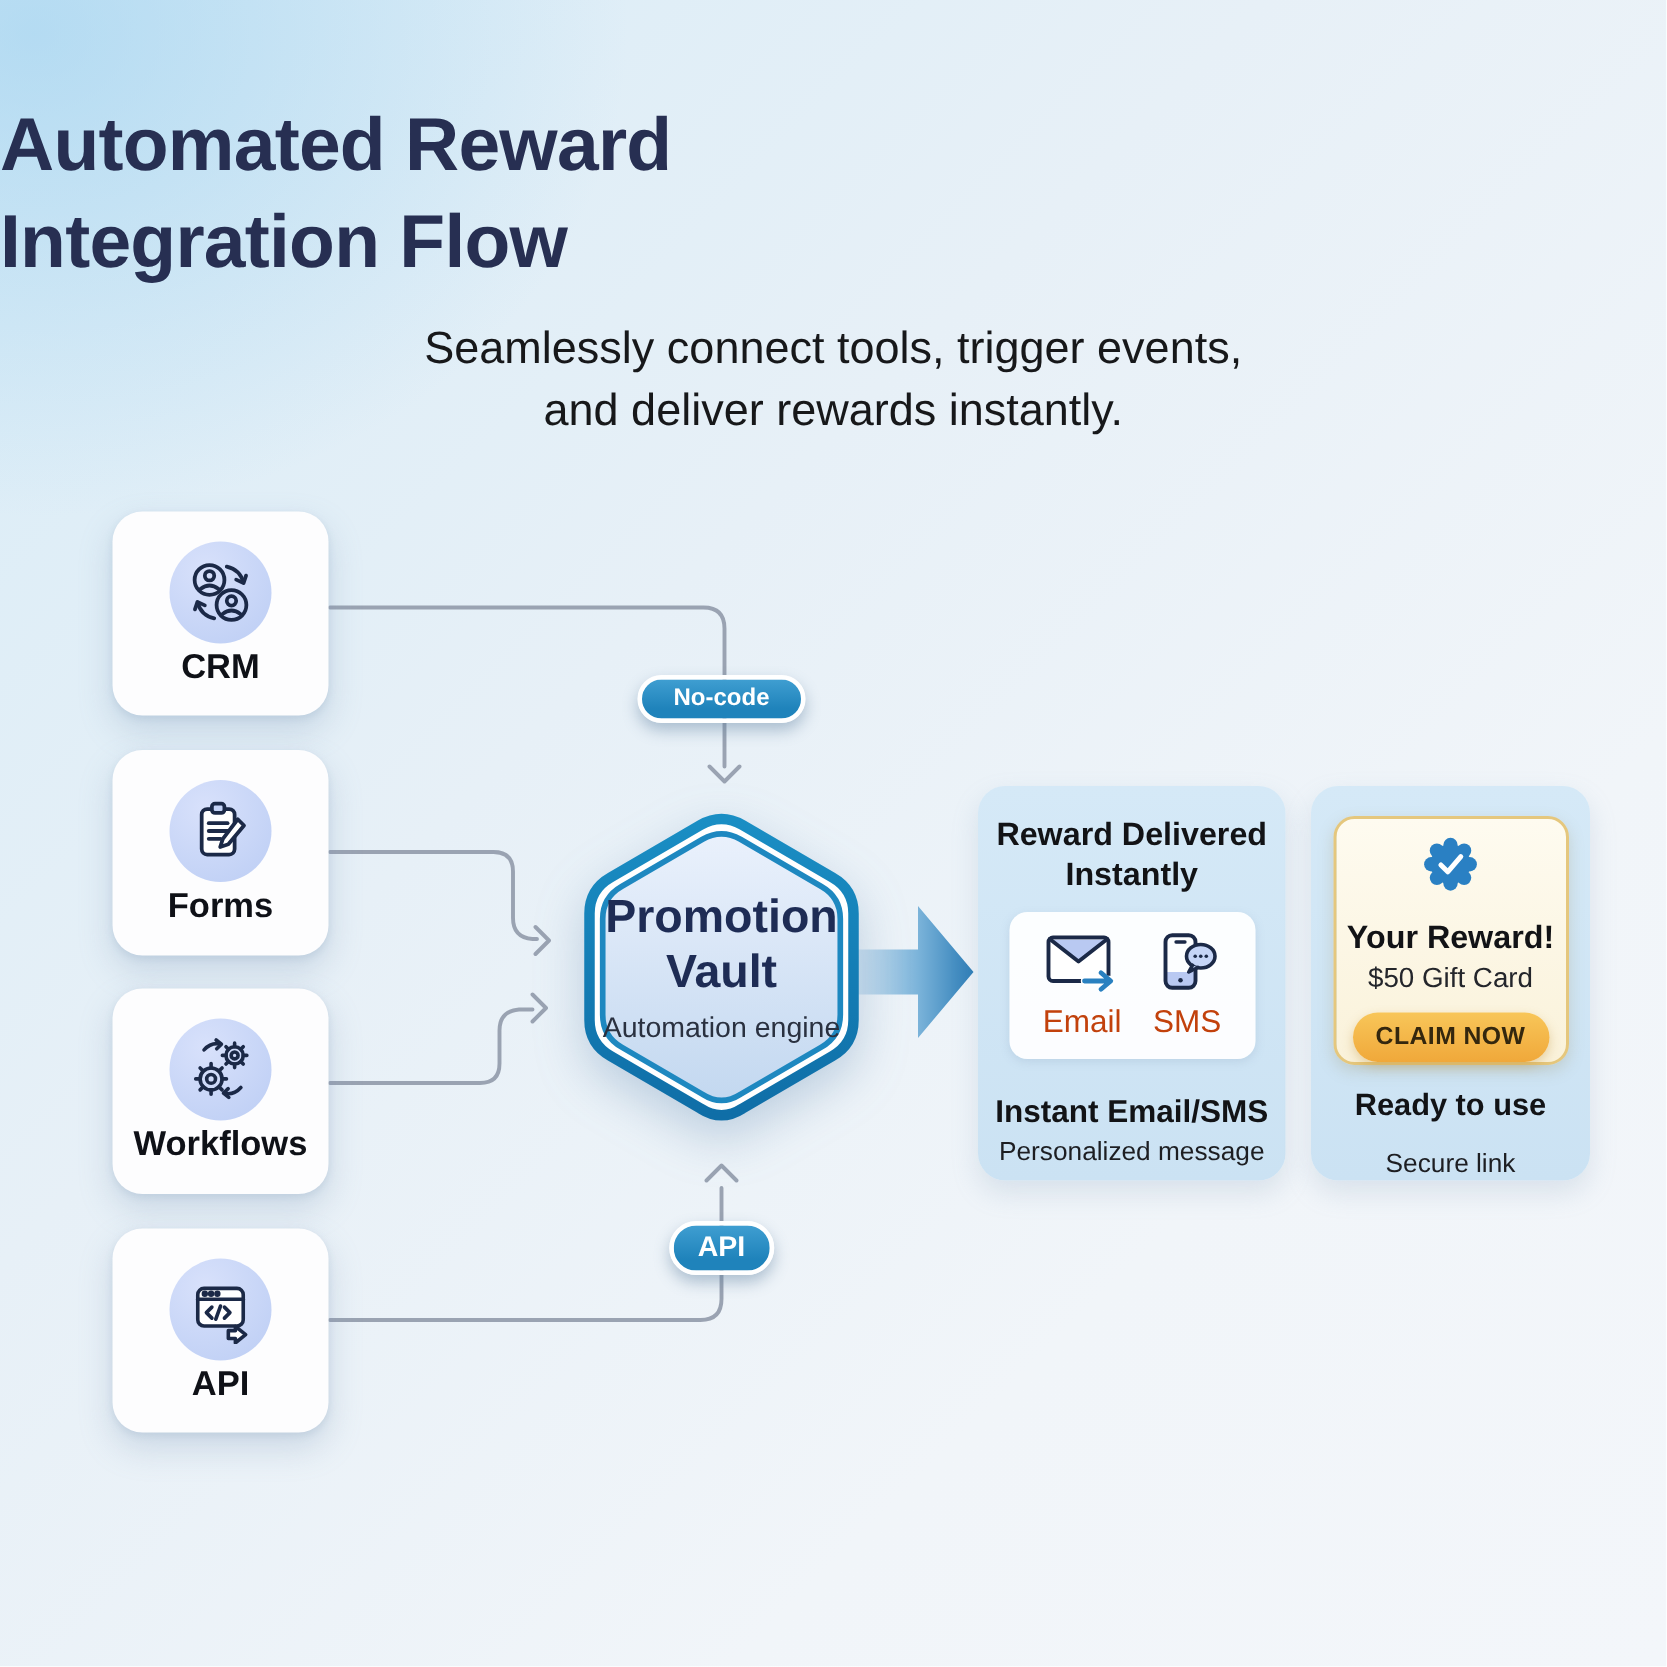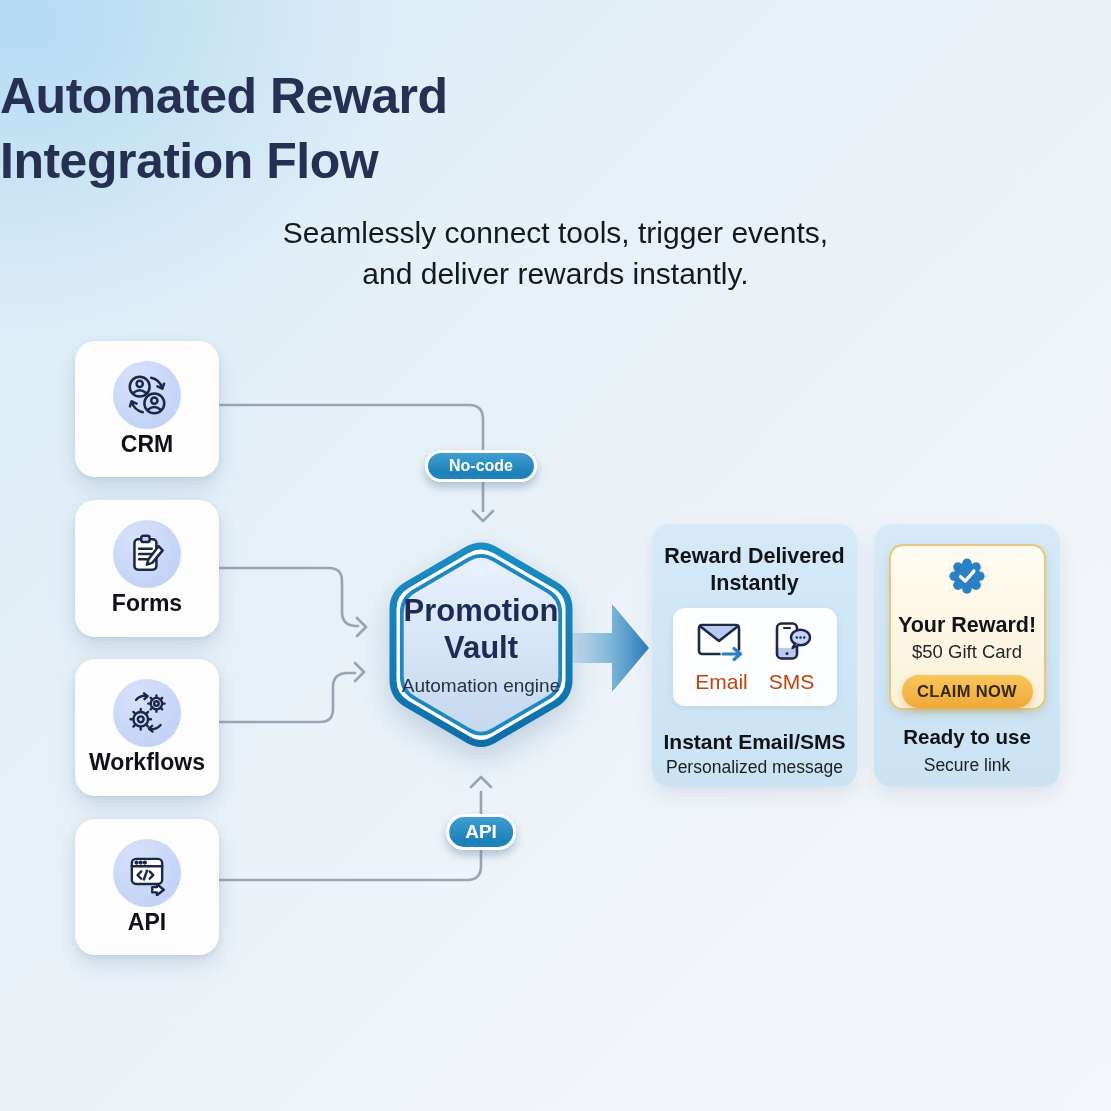--- a/index.html
+++ b/index.html
@@ -82,21 +82,21 @@
   }
   .reward-title{margin-top:17px;font-size:21.5px;font-weight:700;color:#121316;}
   .reward-sub{margin-top:3px;font-size:18.5px;color:#24262b;}
   .claim-btn{
     margin-top:12px;width:131px;height:37px;border:none;border-radius:19px;cursor:pointer;
     background:linear-gradient(180deg,#f8c659 0%,#f0a83a 100%);
     font-family:"Liberation Sans",sans-serif;font-size:16.5px;font-weight:700;color:#34270e;letter-spacing:.3px;
     box-shadow:0 3px 7px rgba(190,140,50,.35);
   }
   .reward-foot1{margin-top:15px;font-size:20.5px;font-weight:700;color:#121316;}
-  .reward-foot2{margin-top:6px;font-size:17.5px;color:#1d1e22;}
+  .reward-foot2{margin-top:16px;font-size:17.5px;color:#1d1e22;}
 </style>
 </head>
 <body>
 
 <div id="stage">
 
   <div class="title">
     <div>Automated Reward</div>
     <div>Integration Flow</div>
   </div>

